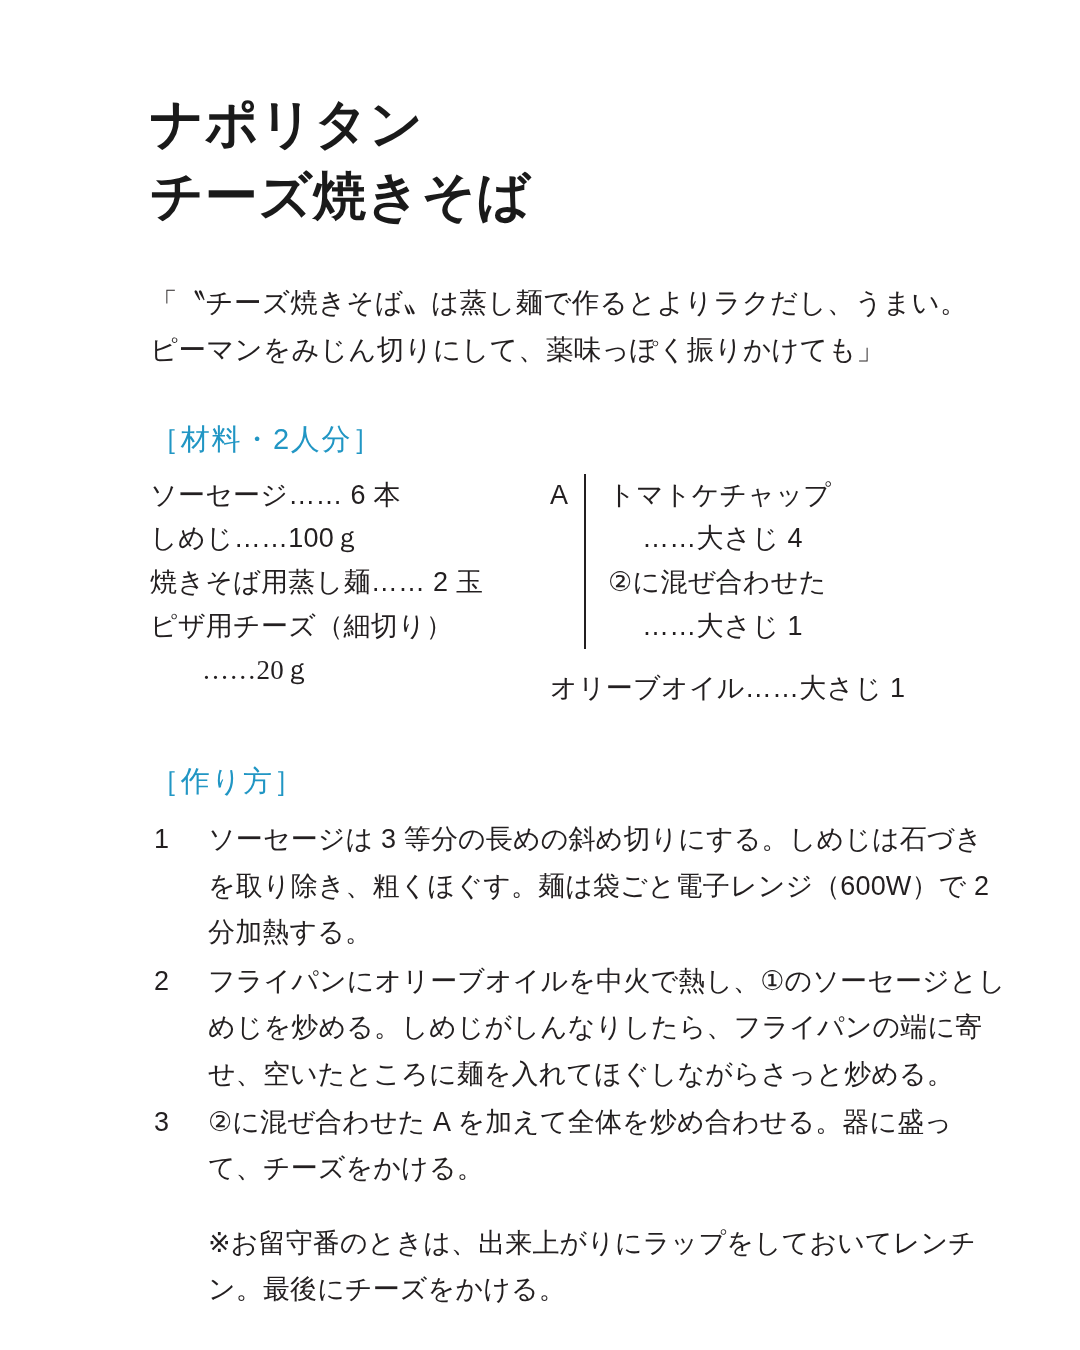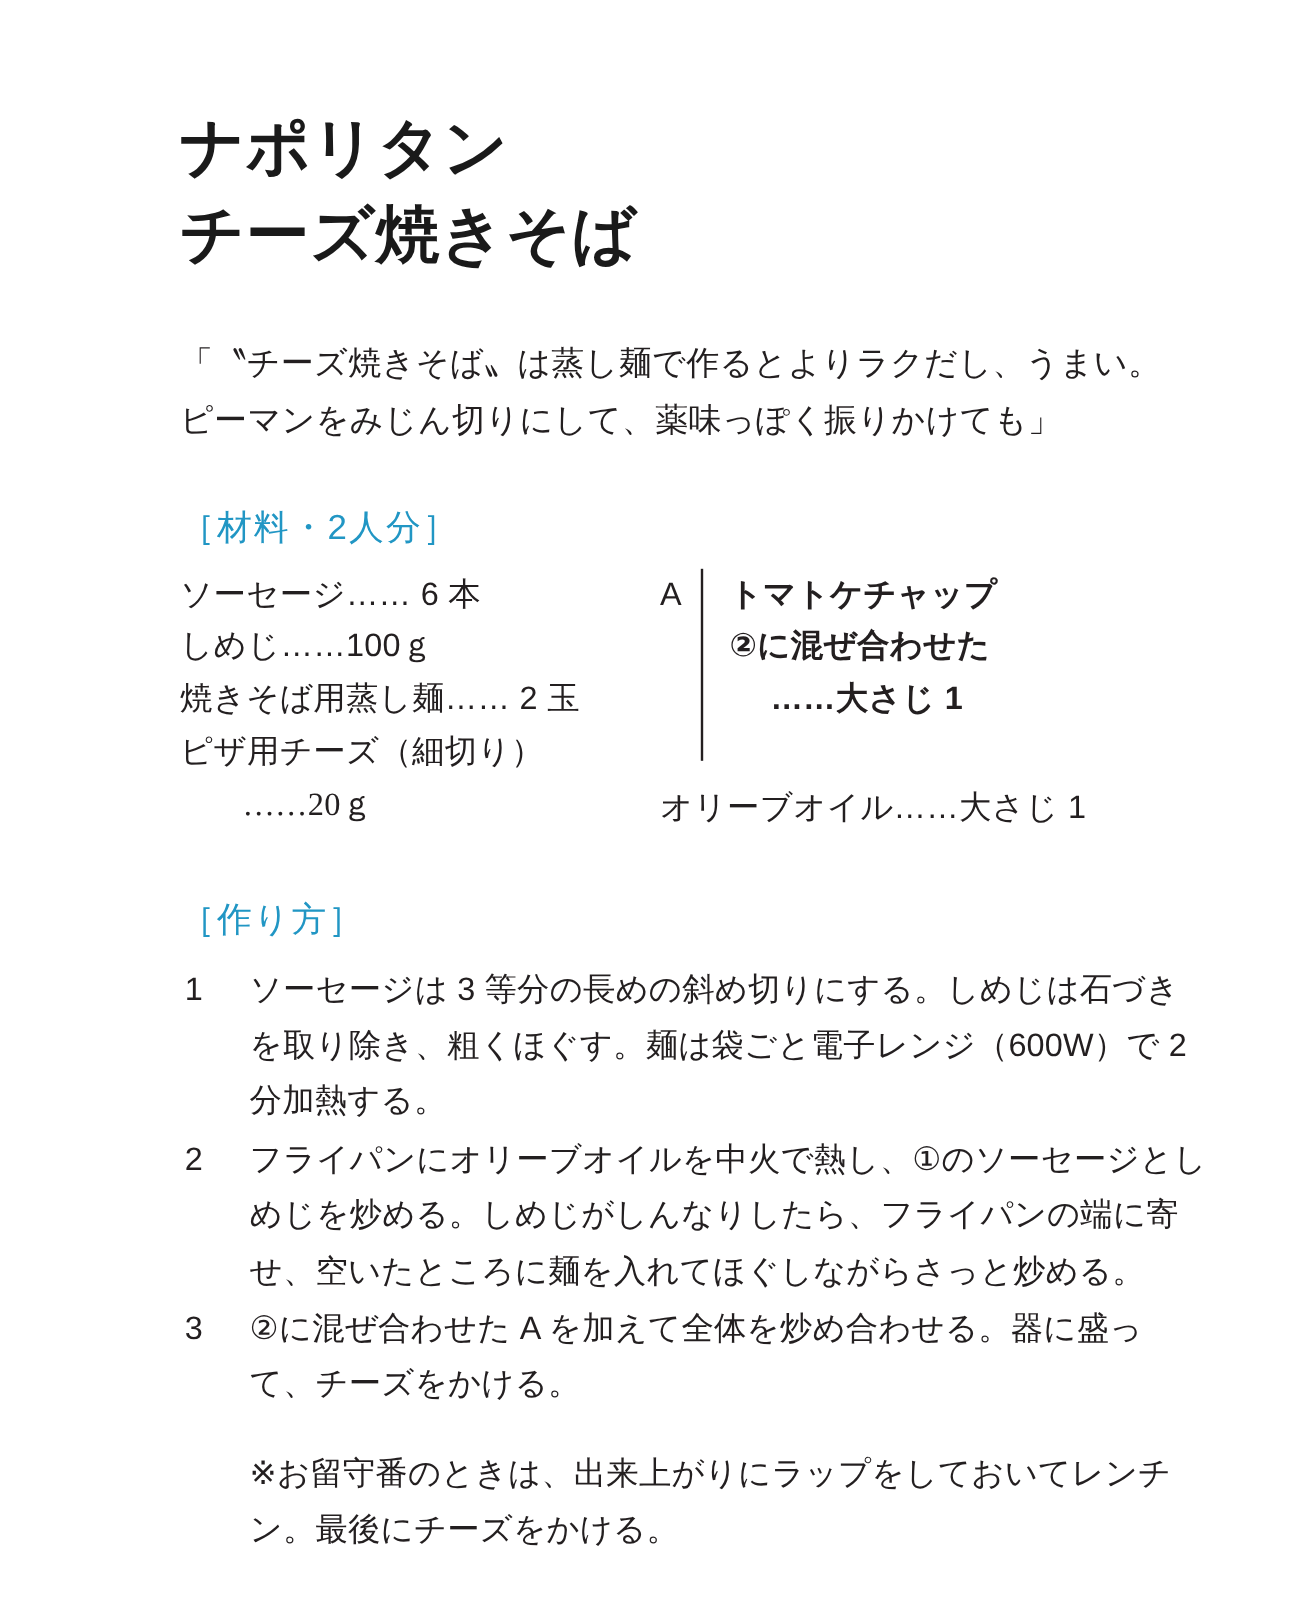--- a/index.html
+++ b/index.html
@@ -88,21 +88,20 @@
   .group-a-rule {
     width: 0;
     flex: 0 0 0;
     border-left: 2px solid #231f20;
     align-self: stretch;
     margin-right: 22px;
     min-height: 160px;
   }
   .group-a-items {
     flex: 1 1 auto;
-    font-weight: bold;
   }
   .ing-sub { padding-left: 34px; display: block; white-space: nowrap; }
   .oil-line { display: block; margin-top: 18px; white-space: nowrap; }
 
   
   .steps {
     font-size: 27px;
     line-height: 1.72;
     letter-spacing: 0.005em;
   }
@@ -151,20 +150,21 @@
       <span class="ing-line">焼きそば用蒸し麺…… 2 玉</span>
       <span class="ing-line">ピザ用チーズ（細切り）</span>
       <span class="ing-line ing-indent">……20ｇ</span>
     </div>
     <div class="col-right">
       <div class="group-a">
         <div class="group-a-label">A</div>
         <div class="group-a-rule"></div>
         <div class="group-a-items">
           <span class="ing-line">トマトケチャップ</span>
+          <span class="ing-sub">……大さじ 4</span>
           <span class="ing-line">②に混ぜ合わせた</span>
           <span class="ing-sub">……大さじ 1</span>
         </div>
       </div>
       <span class="oil-line">オリーブオイル……大さじ 1</span>
     </div>
   </div>
 
   <div class="section-heading makikata">［作り方］</div>
 

